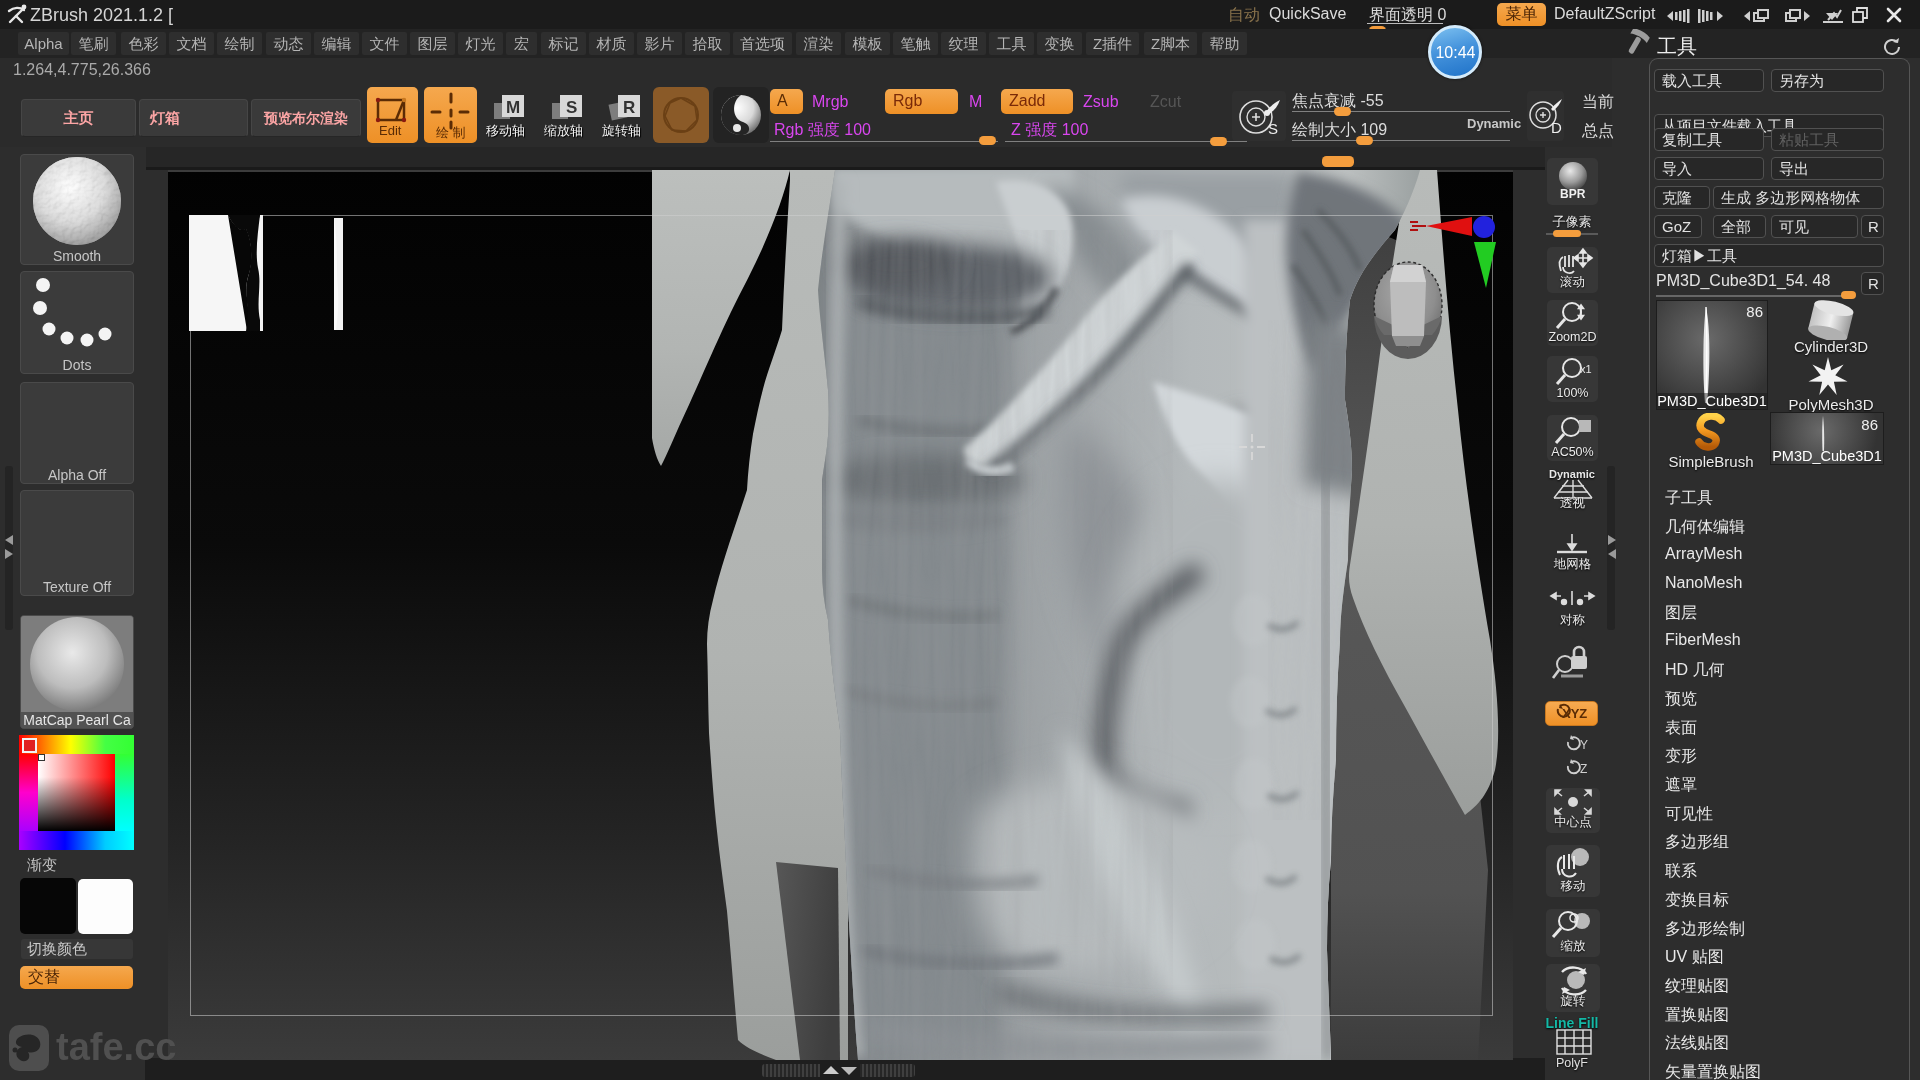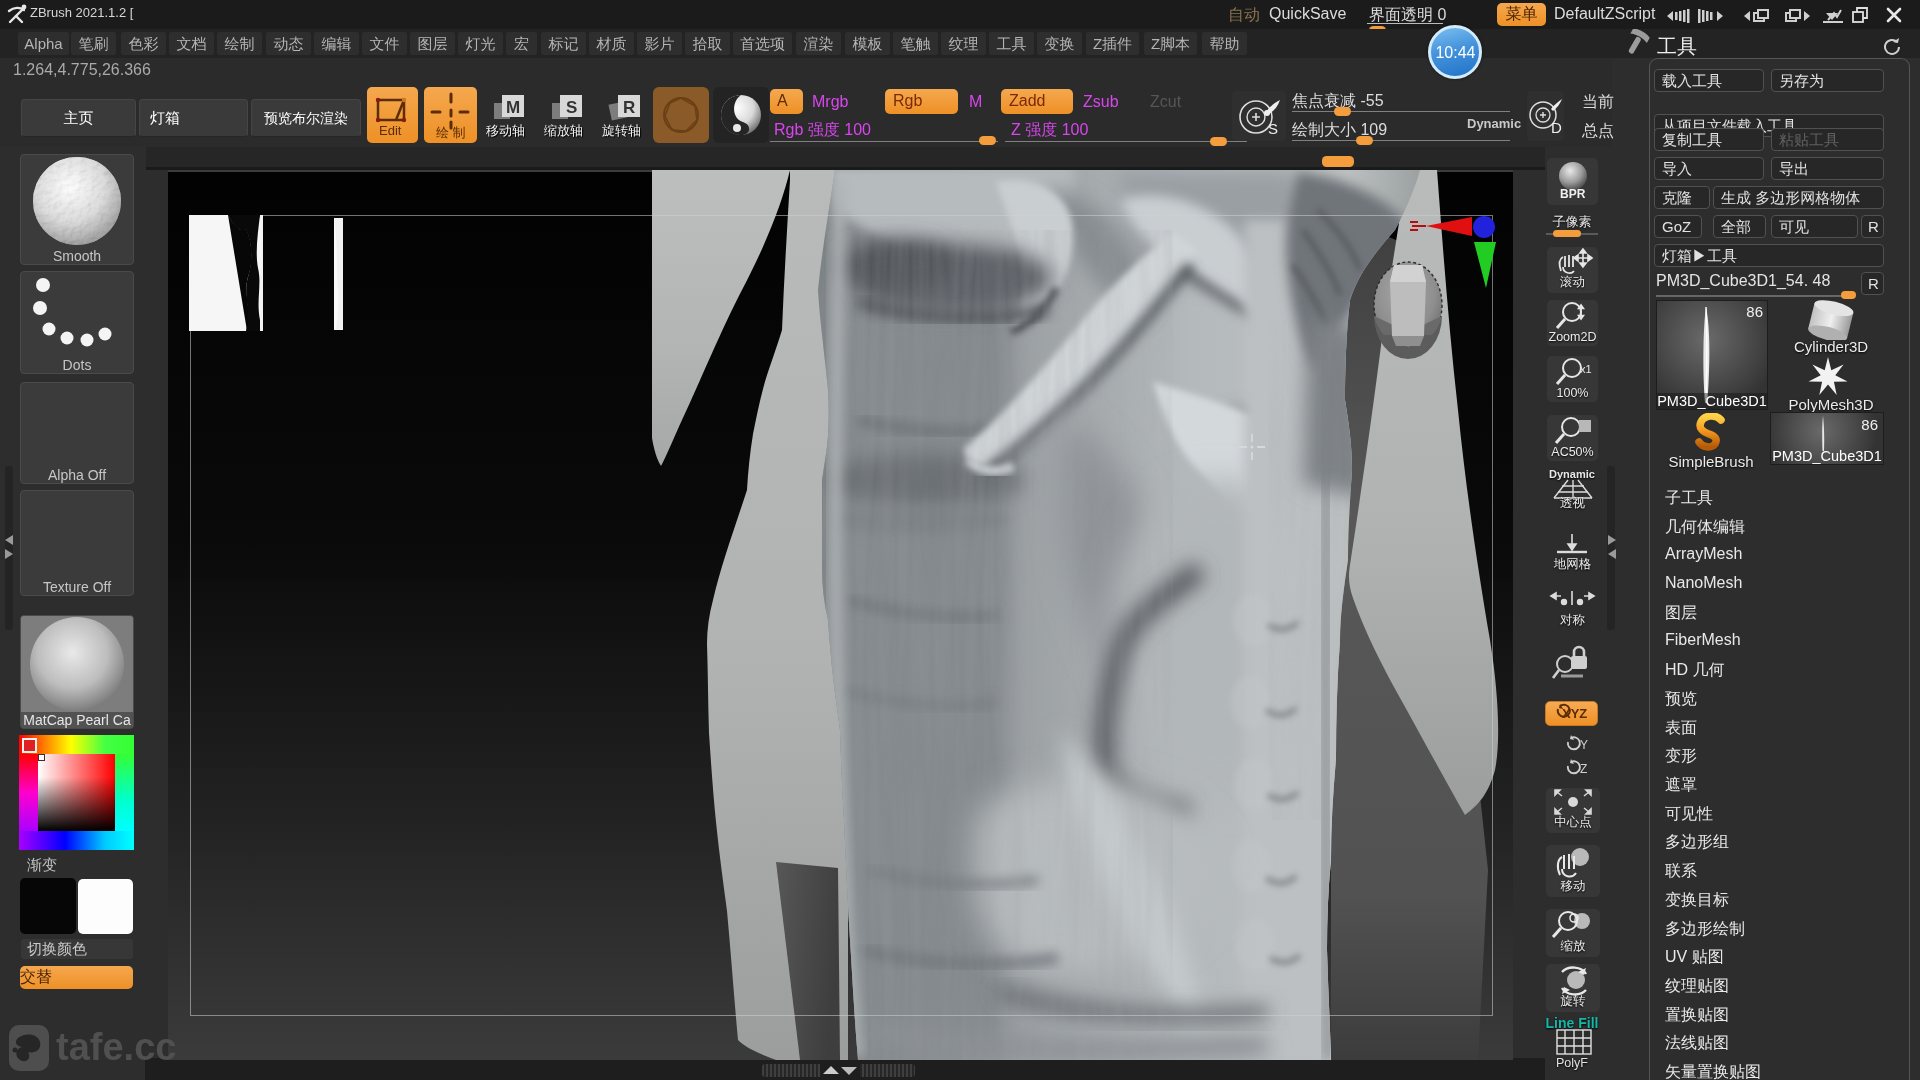--- a/index.html
+++ b/index.html
@@ -1,27 +1,27 @@
 <!DOCTYPE html>
 <html><head>
 <meta charset="utf-8">
 <style>
 * { margin:0; padding:0; box-sizing:border-box; }
 html,body { width:1920px; height:1080px; background:#2d2d2d; overflow:hidden;
   font-family:"Liberation Sans", sans-serif; }
 .abs { position:absolute; }
 #titlebar { position:absolute; left:0; top:0; width:1920px; height:29px; background:#1b1b1b; }
-#titletext { position:absolute; left:30px; top:5px; color:#d6d6d6; font-size:13px; }
+#titletext { position:absolute; left:30px; top:5px; color:#d6d6d6; font-size:18px; }
 .tbr { position:absolute; top:5px; font-size:16px; color:#dcdcdc; }
 #menubar { position:absolute; left:0; top:29px; width:1920px; height:29px; background:#232323; }
 .mi { position:absolute; top:32px; height:23px; line-height:23px; background:#2e2e2e; color:#b5b5b5;
   font-size:15px; text-align:center; border-radius:2px; }
 #coords { position:absolute; left:13px; top:61px; color:#aaa; font-size:16px; }
 .tbtn { position:absolute; background:#3a3a3a; border:1px solid #464646; border-bottom-color:#262626;
-  border-radius:4px; color:#ffffff; font-size:15px; text-align:center; }
+  border-radius:4px; color:#fca5a5; font-size:15px; text-align:center;font-weight:bold; }
 .obtn { position:absolute; background:linear-gradient(#f5a84e,#ee9026); border-radius:5px;
   color:#5b2c05; text-align:left; }
 .lbl { color:#d946ef; font-size:15px; position:absolute; white-space:nowrap; }
 .sline { position:absolute; height:1px; background:#808080; }
 .ohandle { position:absolute; width:17px; height:9px; background:#f49d3d; border-radius:4.5px; }
 .iconlbl { position:absolute; color:#f0f0f0; font-size:13px; text-shadow:1px 1px 1px #000; white-space:nowrap; }
 .sbox { position:absolute; left:20px; width:114px; background:#3b3b3b; border:1px solid #4a4a4a; border-radius:4px; overflow:hidden;}
 .sbox .cap { position:absolute; bottom:0px; left:0; right:0; text-align:center; color:#c6c6c6; font-size:14px; }
 #rpanel { position:absolute; left:1649px; top:58px; width:261px; height:1022px;
   background:#2d2d2d; border:1px solid #565656; border-bottom:none; border-radius:9px 9px 0 0; }
@@ -292,21 +292,21 @@
  <div class="abs" style="left:19px;top:19px;width:77px;height:77px;background:
    linear-gradient(rgba(0,0,0,0) 30%, #000),
    linear-gradient(90deg,#fff, #f00);"></div>
  <div class="abs" style="left:3px;top:3px;width:15px;height:15px;background:#e02020;border:2.5px solid #f2f2f2;"></div>
  <div class="abs" style="left:19px;top:19px;width:7px;height:7px;background:#fff;border:1.5px solid #333;"></div>
 </div>
 <div class="lbl" style="left:27px;top:856px;font-size:15px;color:#c6c6c6;">渐变</div>
 <div class="abs" style="left:20px;top:878px;width:56px;height:56px;background:#060606;border-radius:5px;"></div>
 <div class="abs" style="left:78px;top:879px;width:55px;height:55px;background:#fdfdfd;border-radius:5px;"></div>
 <div class="abs" style="left:21px;top:939px;width:112px;height:20px;background:#373737;border-radius:3px;color:#c9c9c9;font-size:15px;line-height:19px;padding-left:6px;">切换颜色</div>
-<div class="obtn" style="left:20px;top:966px;width:113px;height:23px;font-size:16px;line-height:22px;color:#4a2406;">交替</div>
+<div class="obtn" style="left:20px;top:966px;width:113px;height:23px;font-size:16px;line-height:22px;padding-left:8px;color:#4a2406;">交替</div>
 
 <div class="abs" style="left:5px;top:466px;width:8px;height:164px;background:#242424;border-radius:3px;"></div>
 <svg class="abs" style="left:1px;top:532px" width="16" height="30" viewBox="0 0 16 30">
  <path d="M4 8 L12 3 V13 Z" fill="#9a9a9a"></path>
  <path d="M4 17 L12 22 L4 27 Z" fill="#9a9a9a"></path>
 </svg>
 
 <div class="abs" style="left:9px;top:1025px;width:40px;height:46px;background:#4e4e4e;border-radius:10px;z-index:6;"></div>
 <svg class="abs" style="left:12px;top:1030px;z-index:7" width="34" height="36" viewBox="0 0 34 36">
  <path d="M6 8 C14 2 26 4 28 12 C30 20 22 24 16 22 C20 28 14 34 8 30 C2 26 4 18 10 17 C4 16 2 12 6 8 Z" fill="#262626"></path>

